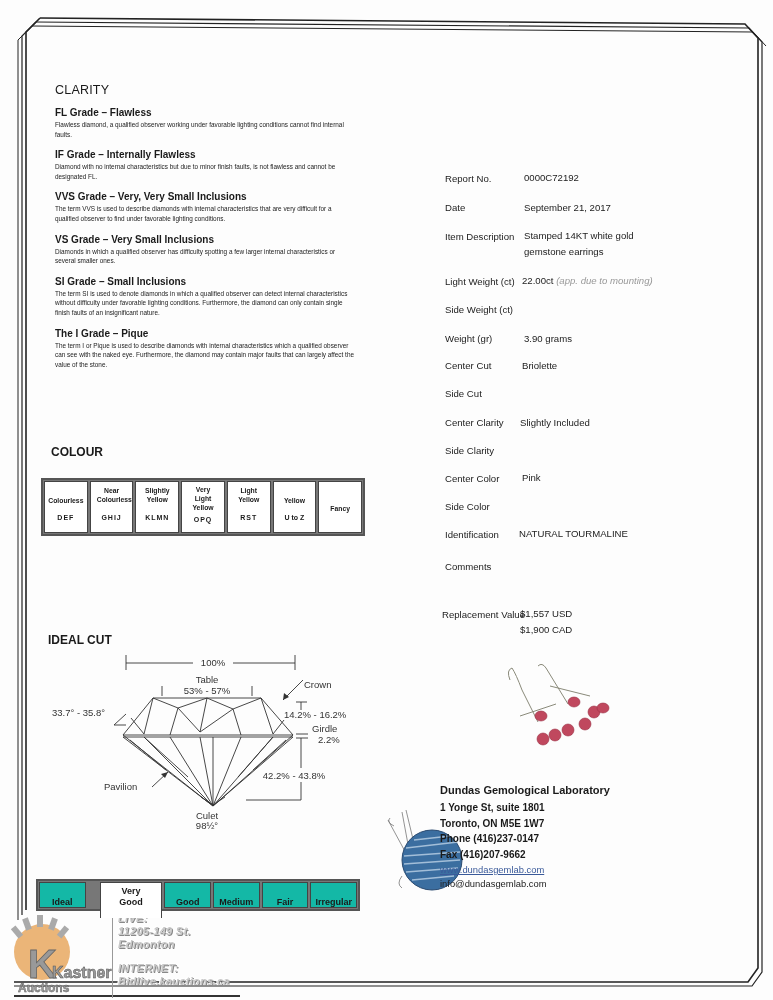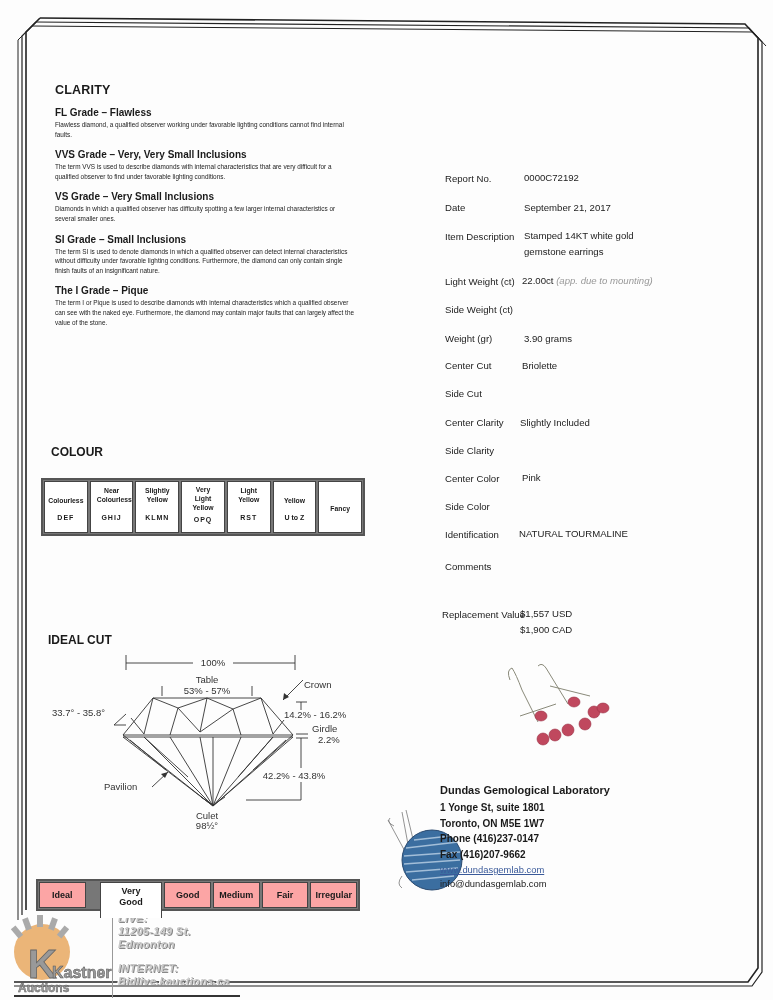--- a/index.html
+++ b/index.html
@@ -3,41 +3,41 @@
 <meta charset="utf-8">
 <style>
   * { box-sizing: border-box; margin: 0; padding: 0; }
   html, body { width: 773px; height: 1000px; background: #fdfdfd; overflow: hidden; }
   body { position: relative; font-family: "Liberation Sans", "DejaVu Sans", sans-serif; color: #1a1a1a; }
 
   .frame { position: absolute; left: 0; top: 0; width: 773px; height: 1000px; pointer-events: none; }
 
   
   .clarity { position: absolute; left: 55px; top: 83px; width: 300px; }
-  .clarity h2 { font-size: 12.5px; font-weight: bold; margin-bottom: 5px; letter-spacing: 0.2px; }
+  .clarity h2 { font-size: 12.5px; font-weight: normal; margin-bottom: 5px; letter-spacing: 0.2px; }
   .grade-title { font-size: 10px; font-weight: bold; margin-top: 10px; }
   .grade-desc { font-size: 6.4px; line-height: 9.6px; color: #222; margin: 2px 0 3px 0; }
 
   
   .section-title { position: absolute; font-size: 12px; font-weight: bold; }
   .colour-table { position: absolute; left: 41px; top: 478px; width: 324px; height: 58px;
     border: 2px solid #555; background: #777; display: flex; padding: 1px; gap: 2px; }
   .colour-cell { background: #fff; flex: 1; border: 1px solid #444; display: flex; flex-direction: column;
     align-items: center; justify-content: center; font-size: 6.8px; font-weight: bold; text-align: center; line-height: 9px; position: relative; }
   .colour-cell .letters { position: absolute; bottom: 10px; left: 0; right: 0; letter-spacing: 1px; font-size: 7px; }
   .colour-cell .name { position: absolute; top: 6px; left: 0; right: 0; }
 
   
   .cut-diagram { position: absolute; left: 48px; top: 650px; width: 320px; height: 190px; }
 
   
   .cut-table { position: absolute; left: 36px; top: 879px; width: 324px; height: 32px;
     border: 2px solid #555; background: #777; display: flex; padding: 1px; gap: 2px; }
-  .cut-cell { background: #fca5a5; flex: 1; border: 1px solid #444; font-size: 9px; font-weight: bold;
-    text-align: center; padding-top: 7px; line-height: 11px; }
+  .cut-cell { background: #14b8a6; flex: 1; border: 1px solid #444; font-size: 9px; font-weight: bold;
+    text-align: center; padding-top: 14px; line-height: 11px; }
   .cut-cell.tall { background: #fff; margin-bottom: -10px; z-index: 2; border-bottom: none; margin-left: 12px; }
 
   
   .report { position: absolute; left: 397px; top: 170px; width: 300px; }
   .row { position: absolute; left: 0; font-size: 9.6px; color: #222; }
   .row .label { position: absolute; left: 0; white-space: nowrap; padding-left: 48px; }
   .row .value { position: absolute; left: 127px; white-space: nowrap; line-height: 16px; }
   .note { font-style: italic; color: #999; }
 
   
@@ -71,20 +71,24 @@
     <path d="M32 26 L18 40 L18 920" stroke-width="1"></path>
   </g>
   <line x1="14" y1="996" x2="240" y2="996" stroke="#333" stroke-width="2"></line>
 </svg>
 
 <section class="clarity">
   <h2>CLARITY</h2>
   <div>
     <div class="grade-title">FL Grade – Flawless</div>
     <p class="grade-desc">Flawless diamond, a qualified observer working under favorable lighting conditions cannot find internal faults.</p>
+  </div>
+  <div>
+    <div class="grade-title">IF Grade – Internally Flawless</div>
+    <p class="grade-desc">Diamond with no internal characteristics but due to minor finish faults, is not flawless and cannot be designated FL.</p>
   </div>
   <div>
     <div class="grade-title">VVS Grade – Very, Very Small Inclusions</div>
     <p class="grade-desc">The term VVS is used to describe diamonds with internal characteristics that are very difficult for a qualified observer to find under favorable lighting conditions.</p>
   </div>
   <div>
     <div class="grade-title">VS Grade – Very Small Inclusions</div>
     <p class="grade-desc">Diamonds in which a qualified observer has difficulty spotting a few larger internal characteristics or several smaller ones.</p>
   </div>
   <div>

